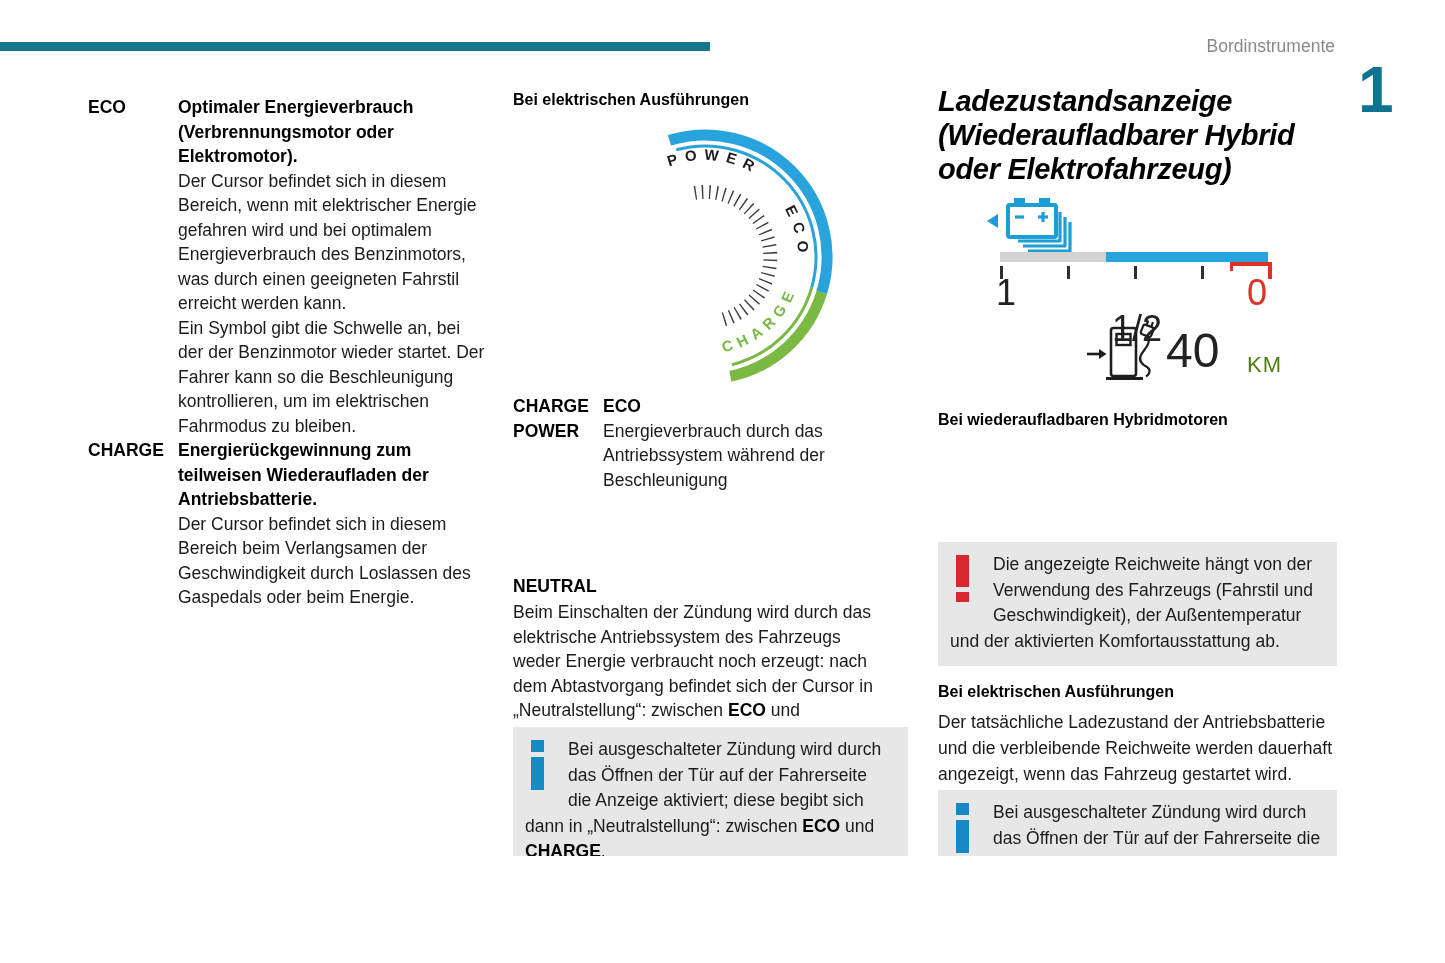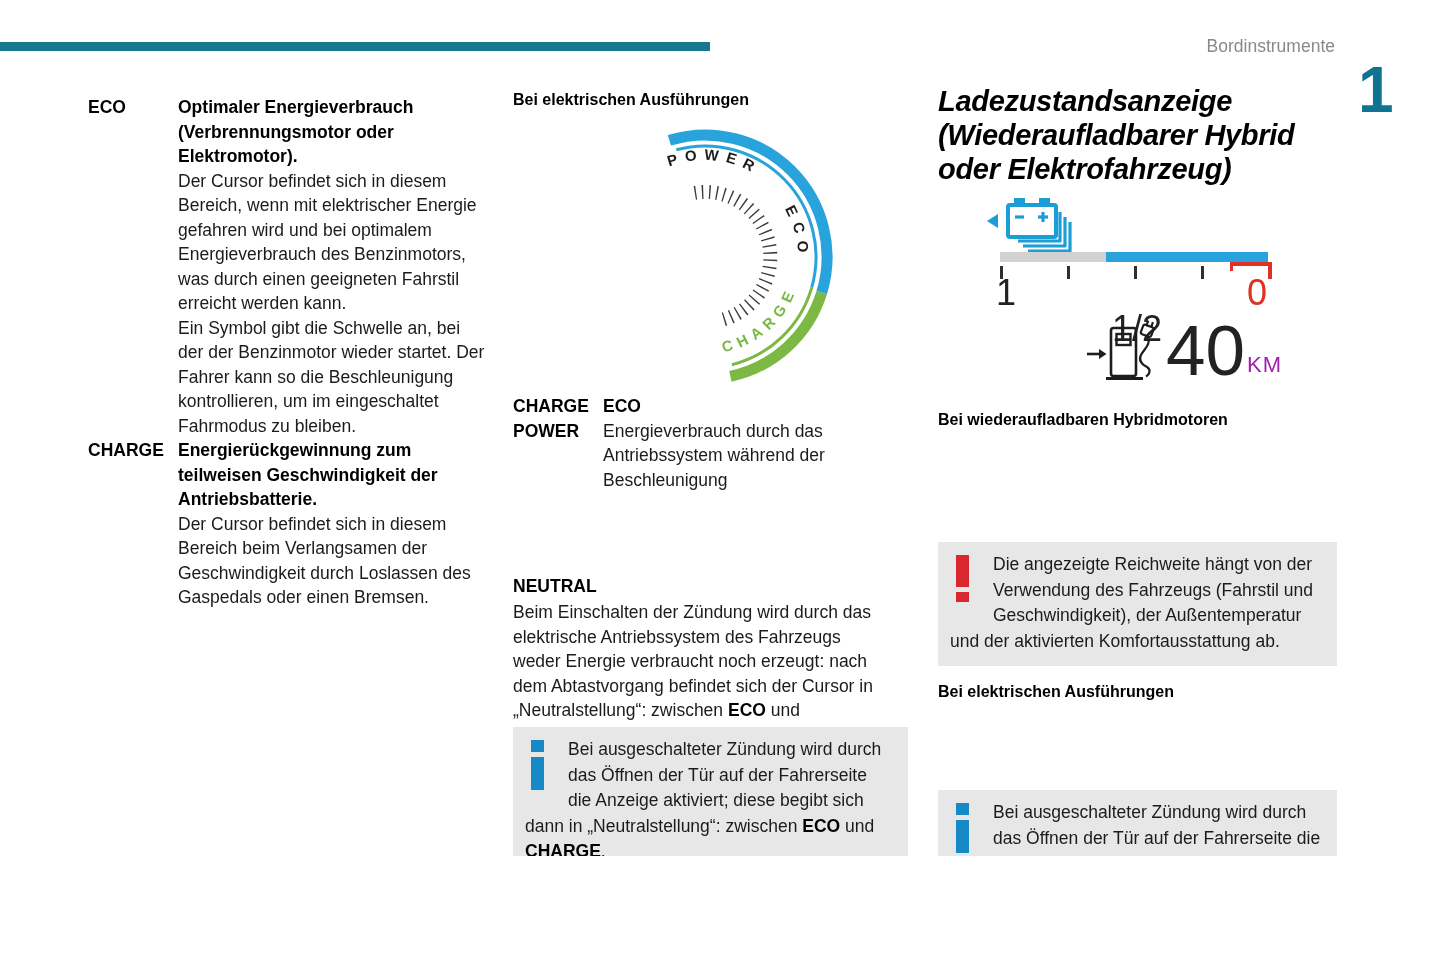--- a/index.html
+++ b/index.html
@@ -32,45 +32,45 @@
   .warn-icon .dot{height:10px;margin-top:5px;background:#d9272e;}
   
   .lvl-bar-gray{left:1000px;top:252px;width:106px;height:10px;background:#d2d2d2;}
   .lvl-bar-blue{left:1106px;top:252px;width:162px;height:10px;background:#29a3dc;}
   .scale-tick{top:266px;width:3px;height:13px;background:#2f2f2f;}
   .red-h{left:1230px;top:262px;width:42px;height:4px;background:#e03127;}
   .red-stub-r{left:1268px;top:262px;width:4px;height:17px;background:#e03127;}
   .red-stub-l{left:1230px;top:262px;width:3px;height:9px;background:#e03127;}
   .scale-lbl{top:274px;font-size:36px;color:#222;line-height:38px;}
   .scale-lbl.zero{color:#e03127;}
-  .range-val{left:1166px;top:322px;font-size:71px;line-height:58px;color:#222;}
-  .range-unit{left:1247px;top:352px;font-size:22px;color:#a21caf;letter-spacing:1px;}
+  .range-val{left:1166px;top:322px;font-size:48px;line-height:58px;color:#222;}
+  .range-unit{left:1247px;top:352px;font-size:22px;color:#4d7c0f;letter-spacing:1px;}
   svg text{font-family:"Liberation Sans",sans-serif;}
 </style>
 </head>
 <body>
 
 <div class="page">
 
   <div class="abs top-rule"></div>
   <div class="abs header-title">Bordinstrumente</div>
   <div class="abs chapter-num">1</div>
   <div class="abs page-num">25</div>
 
   <div class="abs def-grid body-txt" style="left:88px;top:95px;width:402px;">
     <div class="term">ECO</div>
     <div>
       <p class="bold">Optimaler Energieverbrauch (Verbrennungsmotor oder Elektromotor).</p>
       <p>Der Cursor befindet sich in diesem Bereich, wenn mit elektrischer Energie gefahren wird und bei optimalem Energieverbrauch des Benzinmotors, was durch einen geeigneten Fahrstil erreicht werden kann.</p>
-      <p>Ein Symbol gibt die Schwelle an, bei der der Benzinmotor wieder startet. Der Fahrer kann so die Beschleunigung kontrollieren, um im eingeschaltet Fahrmodus zu bleiben.</p>
+      <p>Ein Symbol gibt die Schwelle an, bei der der Benzinmotor wieder startet. Der Fahrer kann so die Beschleunigung kontrollieren, um im elektrischen Fahrmodus zu bleiben.</p>
     </div>
     <div class="term">CHARGE</div>
     <div>
-      <p class="bold">Energierückgewinnung zum teilweisen Geschwindigkeit der Antriebsbatterie.</p>
-      <p>Der Cursor befindet sich in diesem Bereich beim Verlangsamen der Geschwindigkeit durch Loslassen des Gaspedals oder einen Bremsen.</p>
+      <p class="bold">Energierückgewinnung zum teilweisen Wiederaufladen der Antriebsbatterie.</p>
+      <p>Der Cursor befindet sich in diesem Bereich beim Verlangsamen der Geschwindigkeit durch Loslassen des Gaspedals oder beim Energie.</p>
     </div>
   </div>
 
   <div class="abs h2" style="left:513px;top:88px;">Bei elektrischen Ausführungen</div>
 
   <svg class="abs" style="left:560px;top:115px;" width="300" height="285" viewBox="0 0 300 285">
     <defs>
       <path id="power-arc" d="M105.5,53.4 A97,97 0 0 1 213.6,73.4" fill="none"></path>
       <path id="eco-arc" d="M221.2,88.6 A93,93 0 0 1 236.6,158.2" fill="none"></path>
       <path id="charge-arc" d="M158.5,238.1 A97,97 0 0 0 237.3,172" fill="none"></path>
@@ -165,20 +165,21 @@
 
   <div class="abs note-box" style="left:938px;top:542px;width:373px;">
     <div class="float-icon warn-icon">
       <div class="icon-seg stem"></div>
         <div class="icon-seg dot"></div>
     </div>
     <div class="txt">Die angezeigte Reichweite hängt von der Verwendung des Fahrzeugs (Fahrstil und Geschwindigkeit), der Außentemperatur und der aktivierten Komfortausstattung ab.</div>
   </div>
 
   <div class="abs h2" style="left:938px;top:680px;">Bei elektrischen Ausführungen</div>
+  <div class="abs rbody-txt" style="left:938px;top:709px;width:402px;">Der tatsächliche Ladezustand der Antriebsbatterie und die verbleibende Reichweite werden dauerhaft angezeigt, wenn das Fahrzeug gestartet wird.</div>
 
   <div class="abs note-box" style="left:938px;top:790px;width:373px;">
     <div class="float-icon info-icon">
       <div class="icon-seg dot"></div>
         <div class="icon-seg stem"></div>
     </div>
     <div class="txt">Bei ausgeschalteter Zündung wird durch das Öffnen der Tür auf der Fahrerseite die Anzeige aktiviert.</div>
   </div>
 
 </div>

